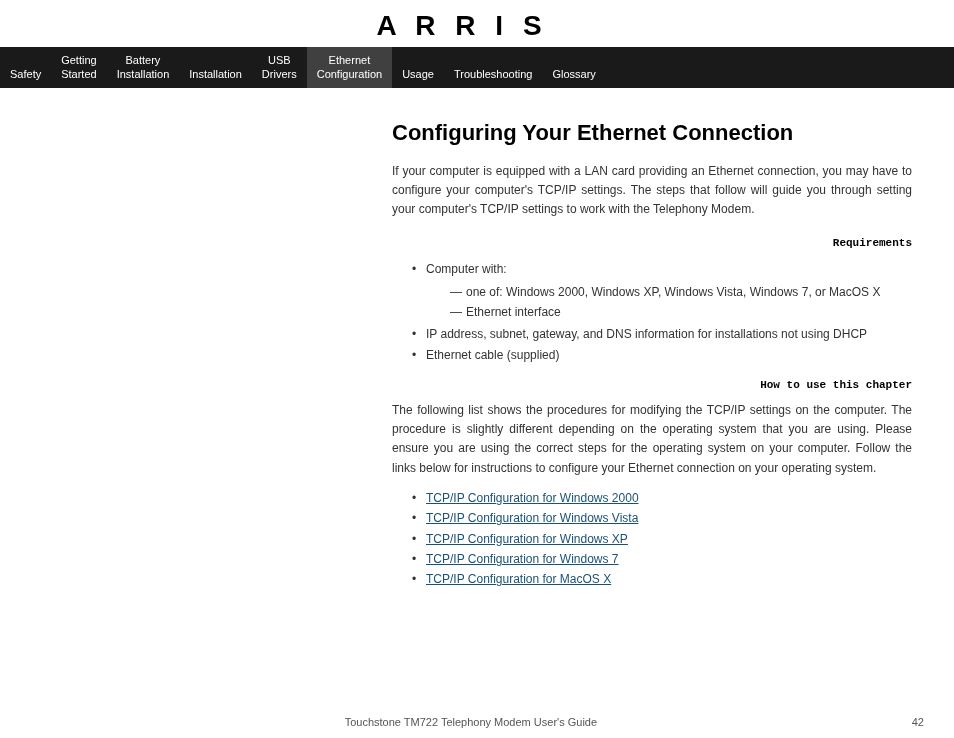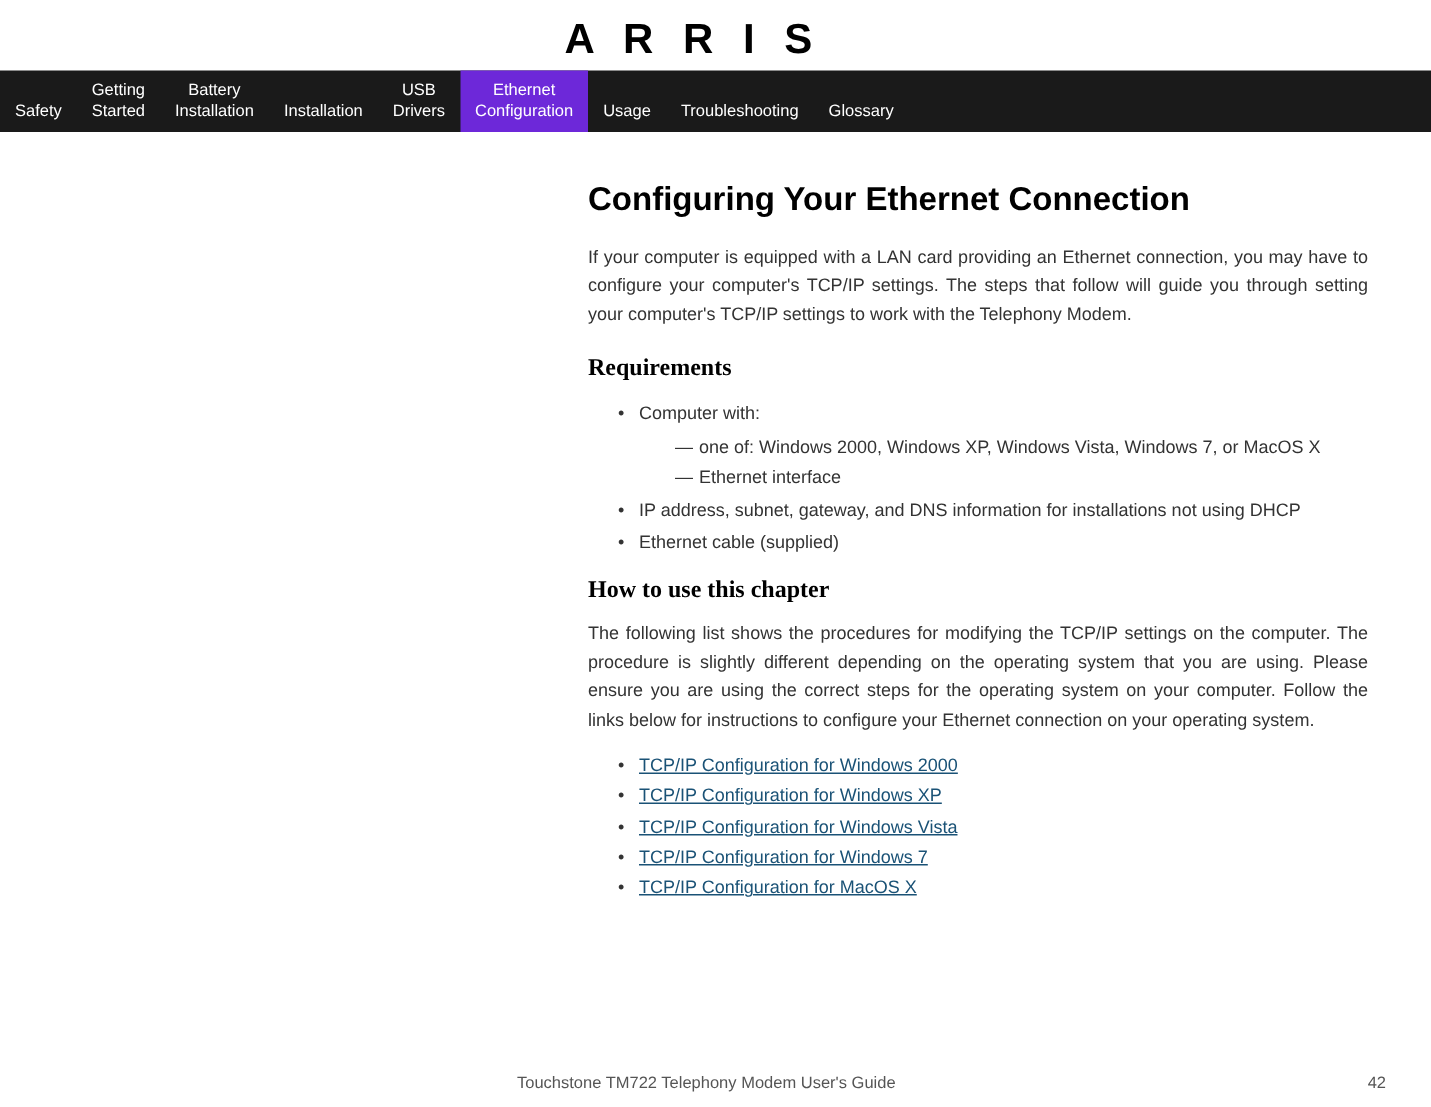--- a/index.html
+++ b/index.html
@@ -40,21 +40,21 @@
       flex-direction: column;
       align-items: center;
       justify-content: center;
       text-align: center;
       cursor: pointer;
       white-space: nowrap;
       line-height: 1.3;
     }
 
     .nav-item.active {
-      background: #6d28d9;
+      background: #404040;
     }
 
     
     #content {
       display: flex;
       padding: 12px;
     }
 
     #left-spacer {
       width: 380px;
@@ -77,25 +77,26 @@
 
     .intro-text {
       font-size: 12px;
       color: #333;
       line-height: 1.6;
       text-align: justify;
       margin-bottom: 18px;
     }
 
     h2.section-title {
-      font-size: 16px;
+      font-size: 11px;
       font-weight: bold;
       color: #000;
       margin-bottom: 10px;
-      font-family: Liberation Serif, serif;
+      font-family: Liberation Mono, monospace;
+      text-align: right;
     }
 
     .section-text {
       font-size: 12px;
       color: #333;
       line-height: 1.6;
       text-align: justify;
       margin-bottom: 10px;
     }
 
@@ -238,24 +239,24 @@
     </ul>
 
     <h2 class="section-title">How to use this chapter</h2>
     <p class="section-text">The following list shows the procedures for modifying the TCP/IP settings on the computer. The procedure is slightly different depending on the operating system that you are using. Please ensure you are using the correct steps for the operating system on your computer. Follow the links below for instructions to configure your Ethernet connection on your operating system.</p>
 
     <ul class="main-list">
       <li>
         <a class="tcp-link" href="#">TCP/IP Configuration for Windows 2000</a>
       </li>
       <li>
+        <a class="tcp-link" href="#">TCP/IP Configuration for Windows Vista</a>
+      </li>
+      <li>
         <a class="tcp-link" href="#">TCP/IP Configuration for Windows XP</a>
-      </li>
-      <li>
-        <a class="tcp-link" href="#">TCP/IP Configuration for Windows Vista</a>
       </li>
       <li>
         <a class="tcp-link" href="#">TCP/IP Configuration for Windows 7</a>
       </li>
       <li>
         <a class="tcp-link" href="#">TCP/IP Configuration for MacOS X</a>
       </li>
     </ul>
 
   </div>

